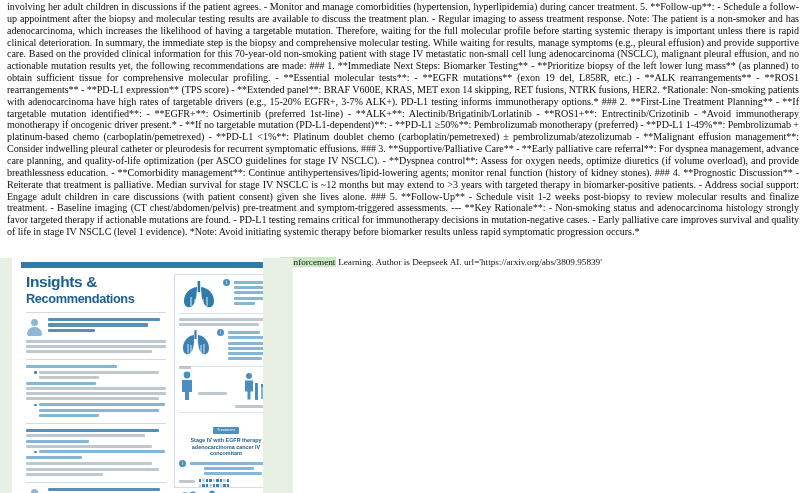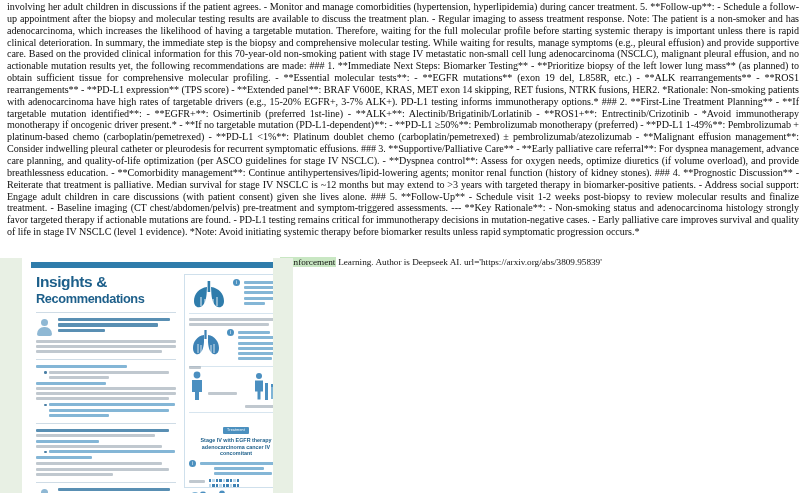--- a/index.html
+++ b/index.html
@@ -70,21 +70,21 @@
   }
   .info-outerband {
     position: absolute;
     left: 0; top: 0;
     width: 293px;
     height: 235px;
     background: #e8f0e4;
   }
   .info-card {
     position: absolute;
-    left: 22px; top: 0px;
+    left: 12px; top: 0px;
     width: 251px;
     height: 235px;
     background: #ffffff;
     overflow: hidden;
   }
   .info-topbar {
     position: absolute;
     left: 9px; top: 4px;
     width: 259px; height: 6px;
     background: #2f7cab;

